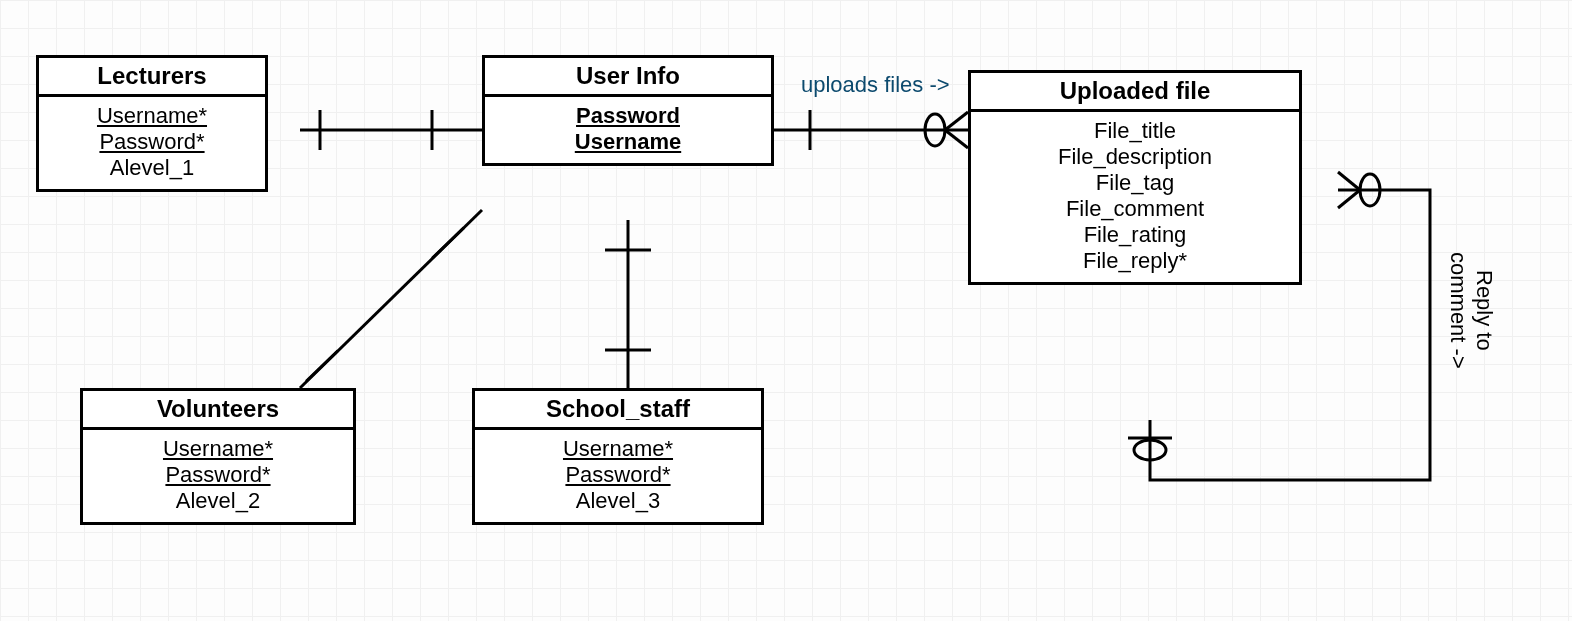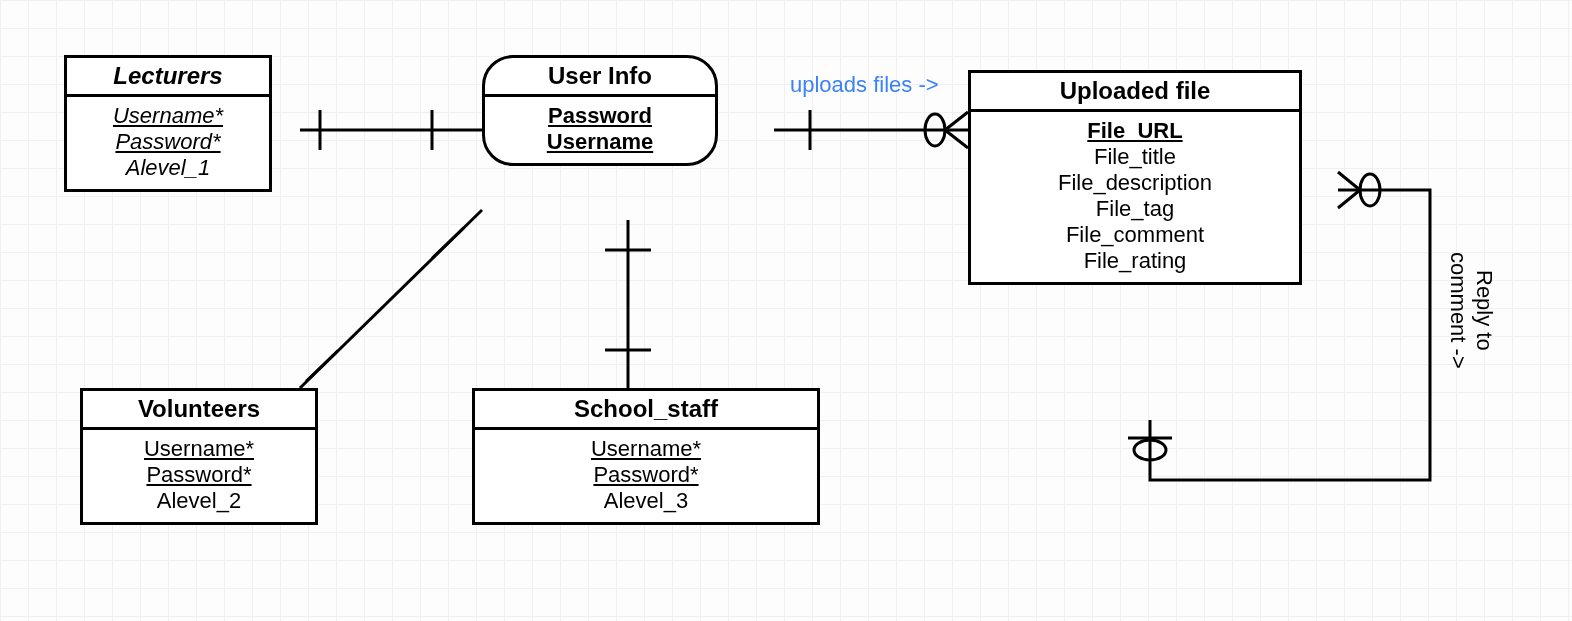--- a/index.html
+++ b/index.html
@@ -41,22 +41,23 @@
     pointer-events: none;
   }
   svg.lines line, svg.lines path, svg.lines ellipse {
     stroke: #000;
     stroke-width: 3;
     fill: none;
   }
   .label {
     position: absolute;
     font-size: 22px;
-    color: #3b82f6;
+    color: #0c4a6e;
     background: transparent;
+    margin-left: 11px;
   }
   .vlabel {
     position: absolute;
     font-size: 22px;
     color: #000;
     writing-mode: vertical-rl;
     text-align: center;
   }
 </style>
 </head>
@@ -89,59 +90,59 @@
   <path d="M 1338 190 L 1430 190 L 1430 480 L 1150 480 L 1150 420"></path>
 
   <ellipse cx="1370" cy="190" rx="10" ry="16"></ellipse>
   <line x1="1338" y1="172" x2="1360" y2="190"></line>
   <line x1="1338" y1="208" x2="1360" y2="190"></line>
 
   <ellipse cx="1150" cy="450" rx="16" ry="10"></ellipse>
   <line x1="1128" y1="438" x2="1172" y2="438"></line>
 </svg>
 
-<div class="entity" style="left:64px; top:55px; width:208px;font-style:italic;">
+<div class="entity" style="left:36px; top:55px; width:232px;">
   <div class="entity-header">Lecturers</div>
   <div class="entity-body">
     <div class="attr underline">Username*</div>
     <div class="attr underline">Password*</div>
     <div class="attr">Alevel_1</div>
   </div>
 </div>
 
-<div class="entity" style="left:482px; top:55px; width:236px;border-radius:31px;">
+<div class="entity" style="left:482px; top:55px; width:292px;">
   <div class="entity-header">User Info</div>
   <div class="entity-body">
     <div class="attr underline bold">Password</div>
     <div class="attr underline bold">Username</div>
   </div>
 </div>
 
 <div class="entity" style="left:968px; top:70px; width:334px;">
   <div class="entity-header">Uploaded file</div>
   <div class="entity-body">
-    <div class="attr underline bold">File_URL</div>
     <div class="attr">File_title</div>
     <div class="attr">File_description</div>
     <div class="attr">File_tag</div>
     <div class="attr">File_comment</div>
     <div class="attr">File_rating</div>
+    <div class="attr">File_reply*</div>
   </div>
 </div>
 
-<div class="entity" style="left:80px; top:388px; width:238px;">
+<div class="entity" style="left:80px; top:388px; width:276px;">
   <div class="entity-header">Volunteers</div>
   <div class="entity-body">
     <div class="attr underline">Username*</div>
     <div class="attr underline">Password*</div>
     <div class="attr">Alevel_2</div>
   </div>
 </div>
 
-<div class="entity" style="left:472px; top:388px; width:348px;">
+<div class="entity" style="left:472px; top:388px; width:292px;">
   <div class="entity-header">School_staff</div>
   <div class="entity-body">
     <div class="attr underline">Username*</div>
     <div class="attr underline">Password*</div>
     <div class="attr">Alevel_3</div>
   </div>
 </div>
 
 <div class="label" style="left:790px; top:72px;">uploads files -&gt;</div>
 <div class="vlabel" style="left:1445px; top:210px; height:200px; white-space:pre;"><span>Reply to

